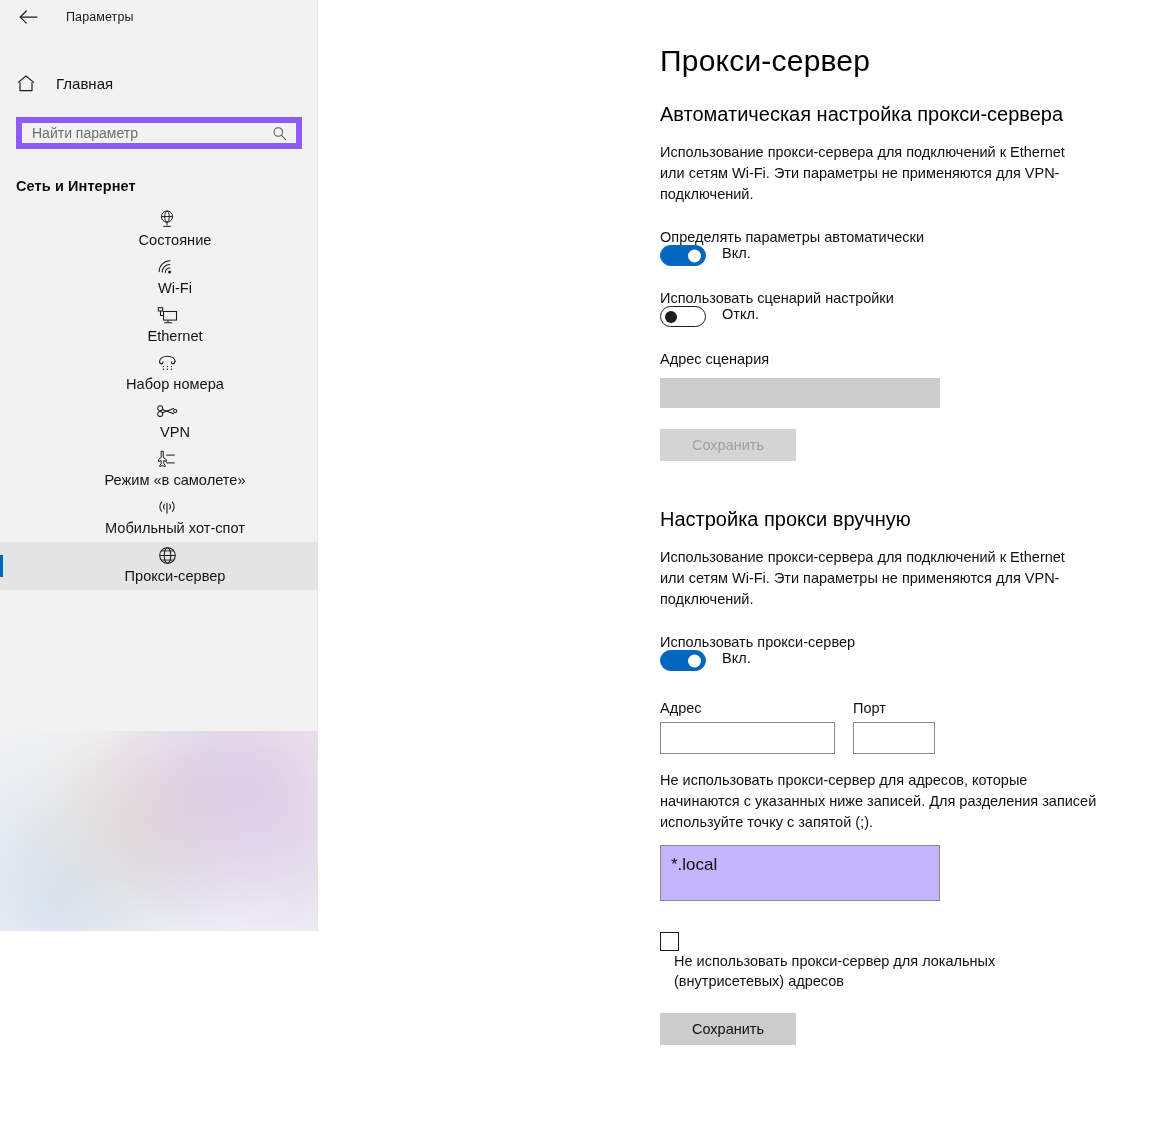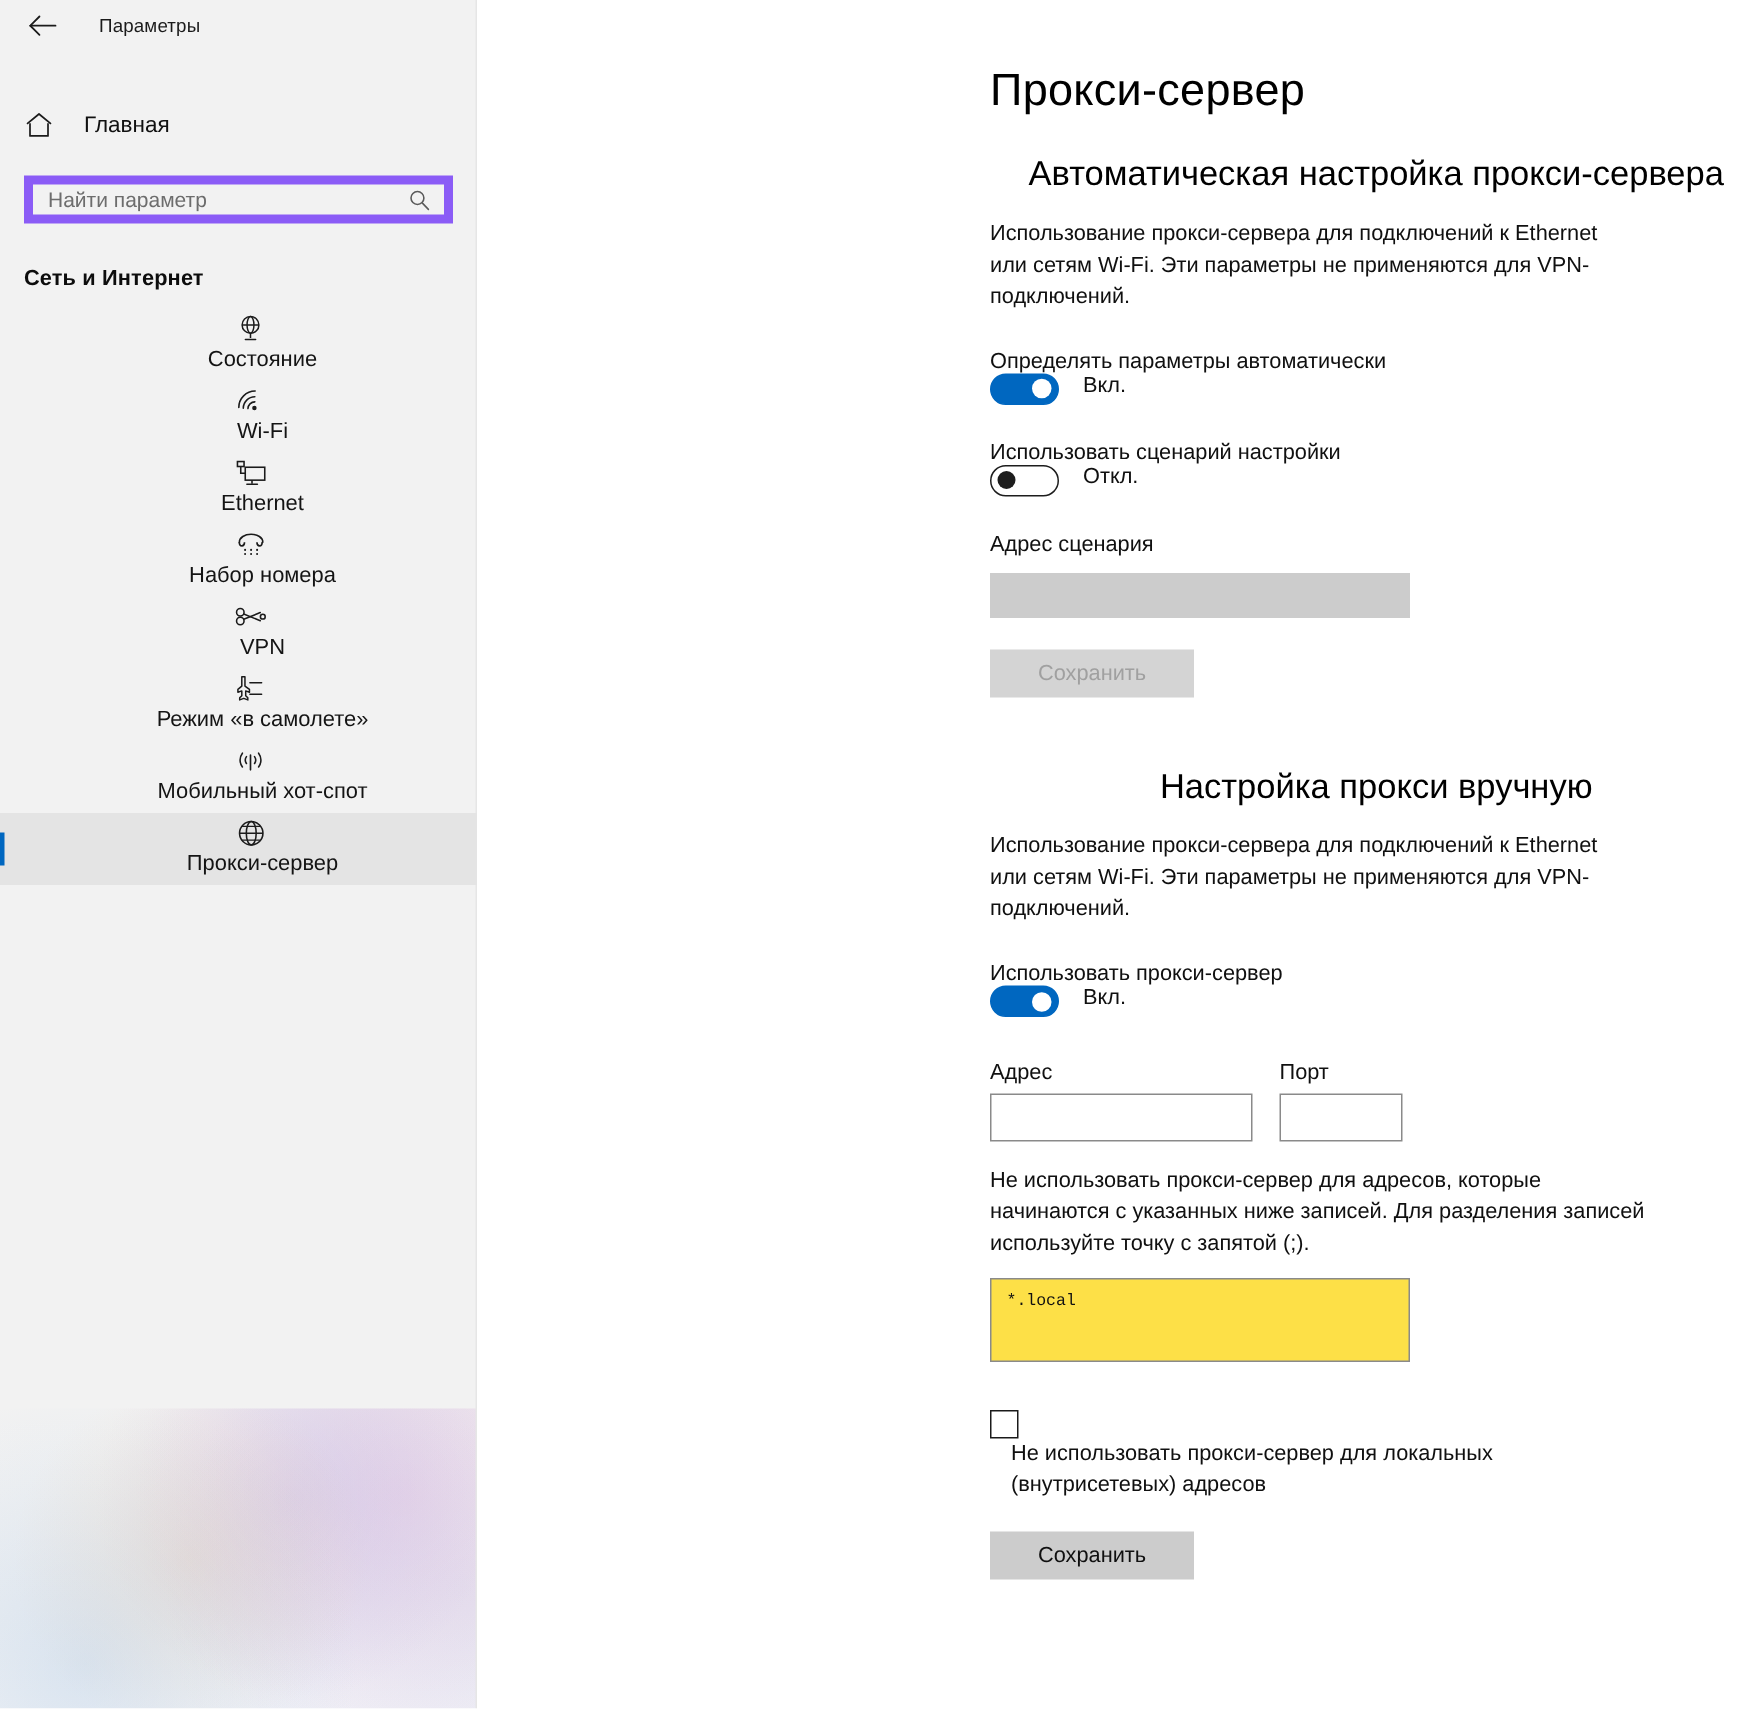--- a/index.html
+++ b/index.html
@@ -13,21 +13,21 @@
     color: #000000;
     overflow: hidden;
     position: relative;
   }
 
   .window { display: flex; width: 1175px; height: 1139px; position: relative; }
 
   
   .sidebar {
     width: 318px;
-    height: 1139px;
+    height: 931px;
     background: #f2f2f2;
     position: relative;
     flex: 0 0 318px;
     overflow: hidden;
   }
   .sidebar-acrylic {
     position: absolute;
     left: 0; bottom: 0; width: 318px; height: 200px;
     background:
       radial-gradient(circle at 18% 85%, rgba(150,185,220,0.30) 0%, rgba(150,185,220,0) 58%),
@@ -111,22 +111,22 @@
   .main {
     flex: 1; height: 1139px; background: #ffffff;
     padding: 44px 0 0 342px;
     position: relative;
   }
   .page-title {
     font-size: 30px; font-weight: normal; color: #000;
     margin: 0; line-height: 1.1; letter-spacing: .2px;
   }
   .section-head {
-    font-size: 23px; font-weight: normal; color: #000;
-    margin: 25px 0 0 0; line-height: 1.2; text-align: center;
+    font-size: 20px; font-weight: normal; color: #000;
+    margin: 25px 0 0 0; line-height: 1.2;
   }
   .desc {
     font-size: 14.5px; color: #101010; line-height: 1.45;
     margin: 16px 0 0 0; max-width: 430px;
   }
   .field-label {
     font-size: 14.5px; color: #101010; margin: 24px 0 0 0;
   }
 
   
@@ -167,23 +167,23 @@
 
   .row-two { display: flex; margin-top: 29px; align-items: flex-start; }
   .col-addr { width: 175px; }
   .col-port { width: 82px; margin-left: 18px; }
   .sub-label { font-size: 14.5px; color: #101010; margin-bottom: 6px; }
   .inp-addr { width: 175px; }
   .inp-port { width: 82px; }
 
   .bypass-area {
     width: 280px; height: 56px;
-    border: 1px solid #8a8a8a; background: #fde047;
+    border: 1px solid #8a8a8a; background: #c4b5fd;
     margin-top: 12px;
-    font-family: Liberation Mono, monospace; font-size: 11px;
+    font-family: Liberation Sans, sans-serif; font-size: 17px;
     color: #111; padding: 8px 10px; outline: 0; resize: none;
     line-height: 1.3;
   }
 
   .check-row { display: flex; align-items: flex-start; margin-top: 26px; flex-direction: column; }
   .checkbox {
     width: 19px; height: 19px; border: 1.5px solid #1a1a1a;
     background: #fff; flex: 0 0 19px; margin-top: 1px; cursor: pointer;
   }
   .check-label {

